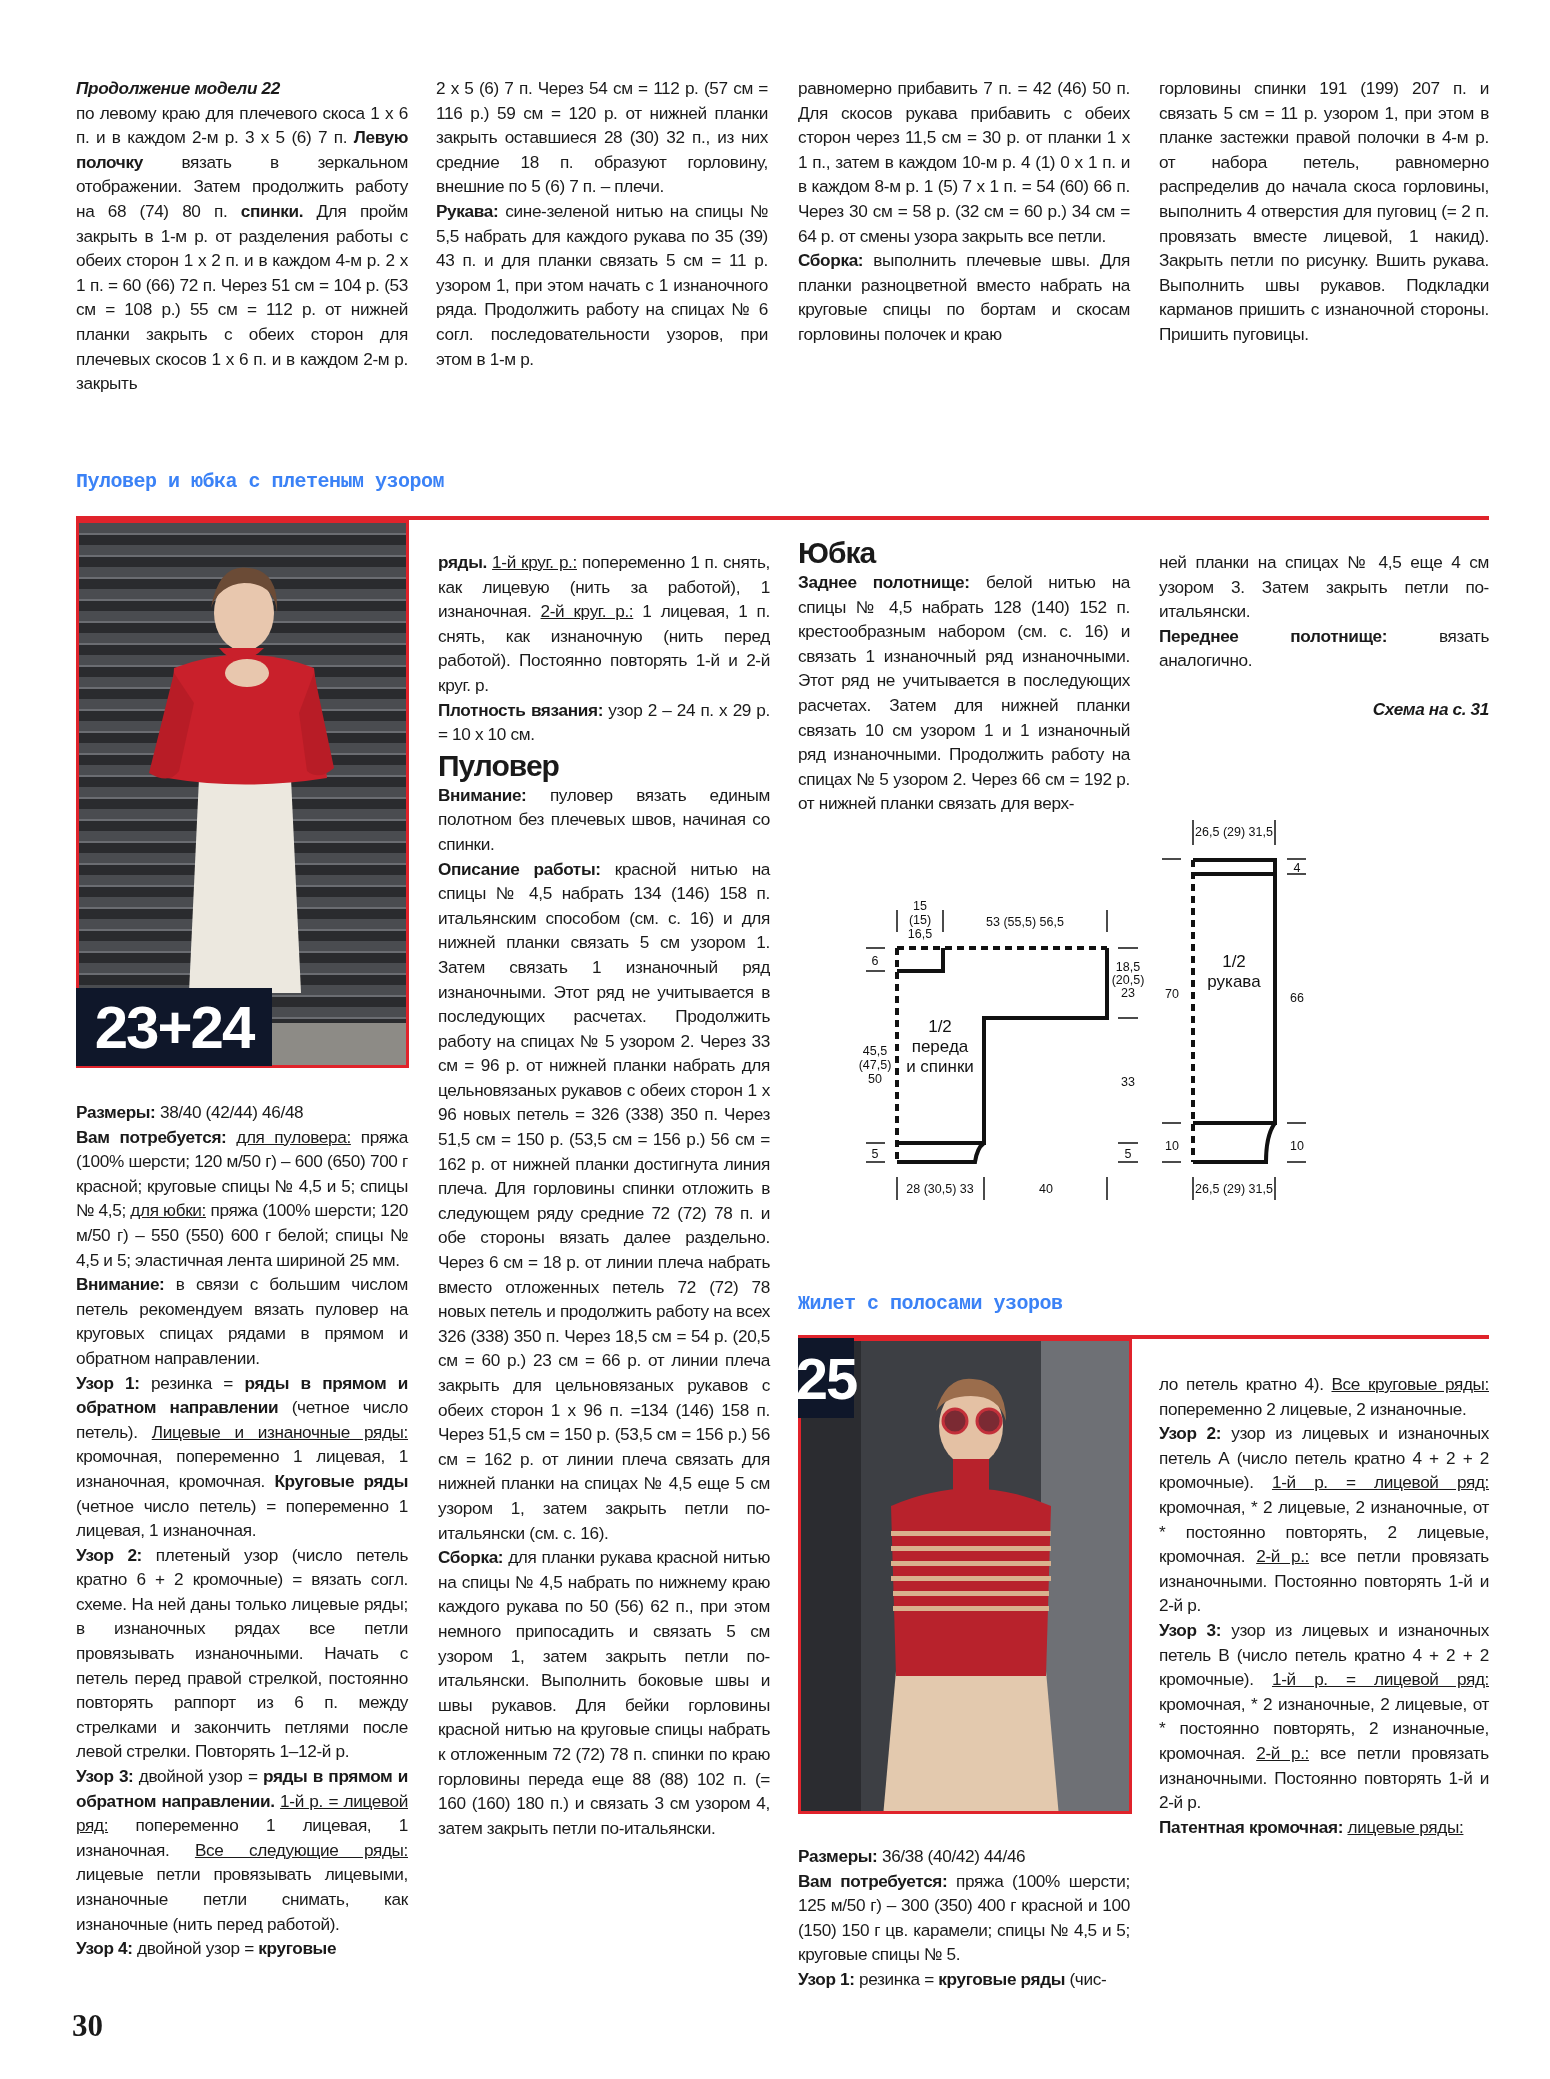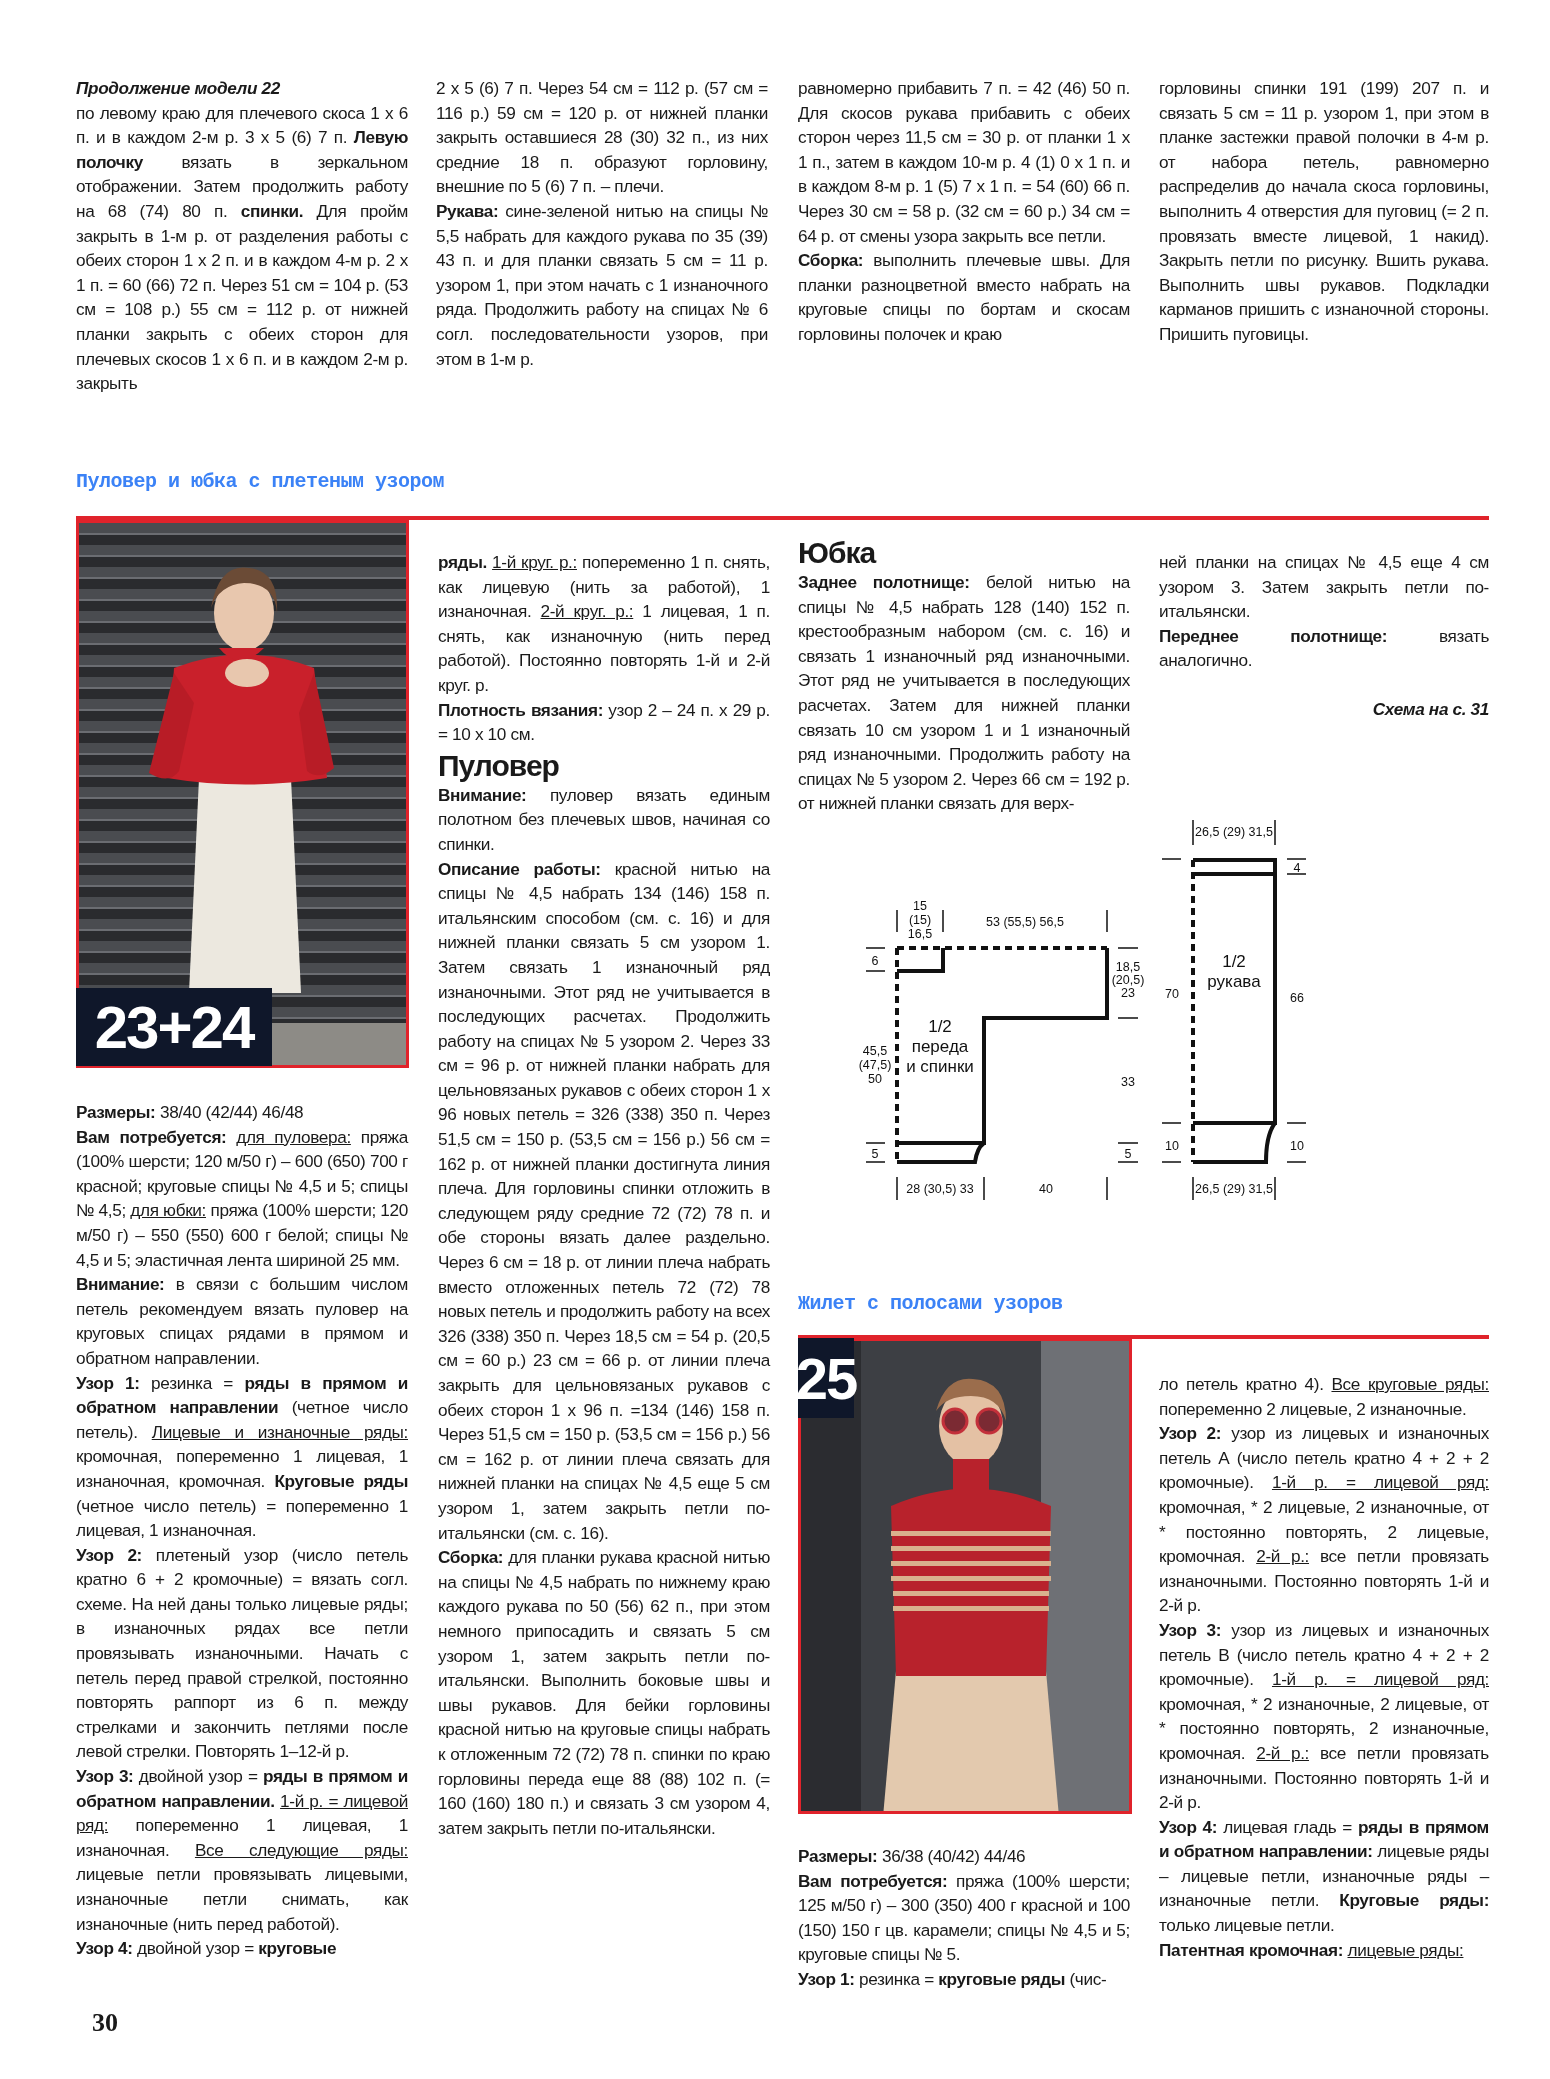--- a/index.html
+++ b/index.html
@@ -10,21 +10,21 @@
   .col p{margin:0;}
   .col b{font-weight:bold;}
   .col u{text-decoration:underline;}
   .h-section{position:absolute;font-weight:bold;font-size:20px;letter-spacing:-0.5px;color:#3b82f6;
              font-family:Liberation Mono, monospace;}
   .h-sub{font-weight:bold;font-size:30px;line-height:34px;letter-spacing:-1px;margin:2px 0 0 0;}
   .rule{position:absolute;height:4px;background:#e0232b;}
   .photo{position:absolute;border:3px solid #e0232b;overflow:hidden;box-sizing:border-box;}
   .badge{position:absolute;background:#0f172a;color:#fff;font-weight:bold;
          font-family:"Liberation Sans",sans-serif;display:flex;align-items:center;justify-content:center;letter-spacing:-2px;}
-  .page-num{position:absolute;left:92px;top:2008px;font-family:"Liberation Serif",serif;font-size:26px;font-weight:bold;}
+  .page-num{position:absolute;left:72px;top:2008px;font-family:"Liberation Serif",serif;font-size:31px;font-weight:bold;}
   .schema-link{text-align:right;}
   svg text{font-family:"Liberation Sans",sans-serif;}
 </style>
 </head>
 <body>
 
 <div class="col" style="left:76px;top:76px;width:332px;">
   <p style="font-weight:bold;font-style:italic;">Продолжение модели 22</p>
   <div>
       <p><span>по левому краю для плечевого скоса 1 x 6 п. и в каждом 2-м р. 3 x 5 (6) 7 п. </span><b>Левую полочку</b><span> вязать в зеркальном отображении. Затем продолжить работу на 68 (74) 80 п. </span><b>спинки.</b><span> Для пройм закрыть в 1-м р. от разделения работы с обеих сторон 1 x 2 п. и в каждом 4-м р. 2 x 1 п. = 60 (66) 72 п. Через 51 см = 104 р. (53 см = 108 р.) 55 см = 112 р. от нижней планки закрыть с обеих сторон для плечевых скосов 1 x 6 п. и в каждом 2-м р. закрыть</span></p>
@@ -197,17 +197,16 @@
 
 <div class="col" style="left:798px;top:1844px;width:332px;">
     <p><b>Размеры:</b><span> 36/38 (40/42) 44/46</span></p>
     <p><b>Вам потребуется:</b><span> пряжа (100% шерсти; 125 м/50 г) – 300 (350) 400 г красной и 100 (150) 150 г цв. карамели; спицы № 4,5 и 5; круговые спицы № 5.</span></p>
     <p><b>Узор 1:</b><span> резинка = </span><b>круговые ряды</b><span> (чис-</span></p>
   </div>
 <div class="col" style="left:1159px;top:1372px;width:330px;">
     <p><span>ло петель кратно 4). </span><u>Все круговые ряды:</u><span> попеременно 2 лицевые, 2 изнаночные.</span></p>
     <p><b>Узор 2:</b><span> узор из лицевых и изнаночных петель А (число петель кратно 4 + 2 + 2 кромочные). </span><u>1-й р. = лицевой ряд:</u><span> кромочная, * 2 лицевые, 2 изнаночные, от * постоянно повторять, 2 лицевые, кромочная. </span><u>2-й р.:</u><span> все петли провязать изнаночными. Постоянно повторять 1-й и 2-й р.</span></p>
     <p><b>Узор 3:</b><span> узор из лицевых и изнаночных петель В (число петель кратно 4 + 2 + 2 кромочные). </span><u>1-й р. = лицевой ряд:</u><span> кромочная, * 2 изнаночные, 2 лицевые, от * постоянно повторять, 2 изнаночные, кромочная. </span><u>2-й р.:</u><span> все петли провязать изнаночными. Постоянно повторять 1-й и 2-й р.</span></p>
-    <p><b>Узор 4:</b><span> лицевая гладь = </span><b>ряды в прямом и обратном направлении:</b><span> лицевые ряды – лицевые петли, изнаночные ряды – изнаночные петли. </span><b>Круговые ряды:</b><span> только лицевые петли.</span></p>
     <p><b>Патентная кромочная:</b><span> </span><u>лицевые ряды:</u></p>
   </div>
 
 <div class="page-num">30</div>
 
 </body></html>

